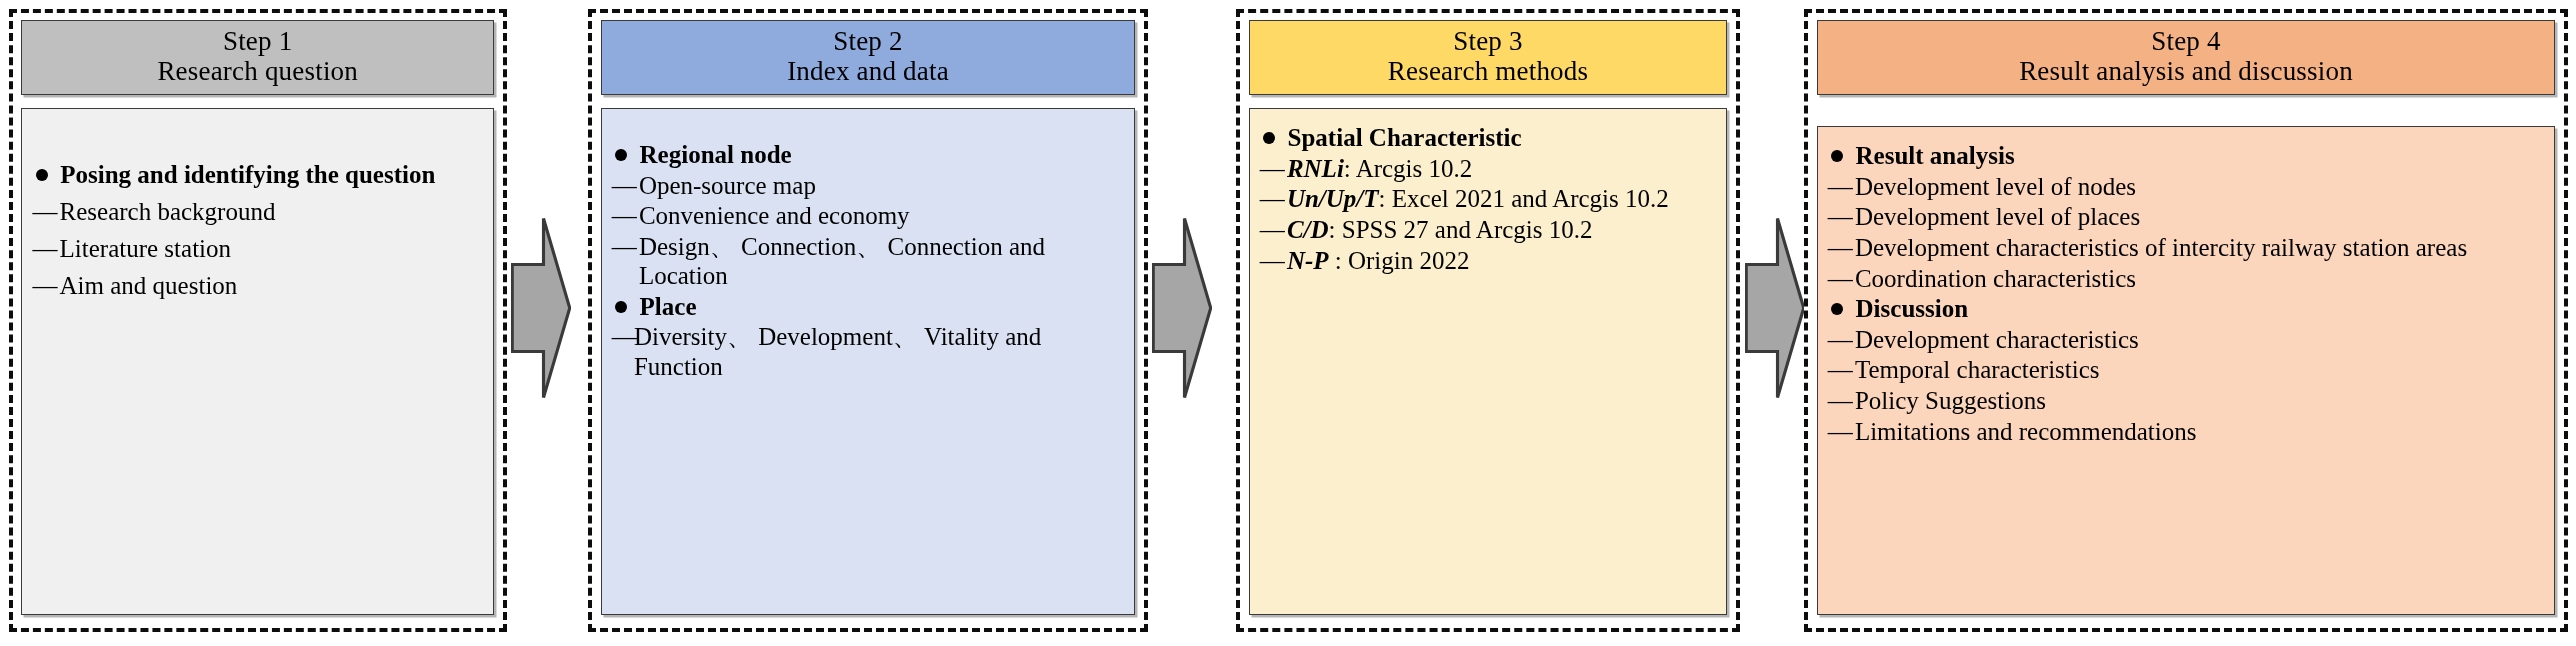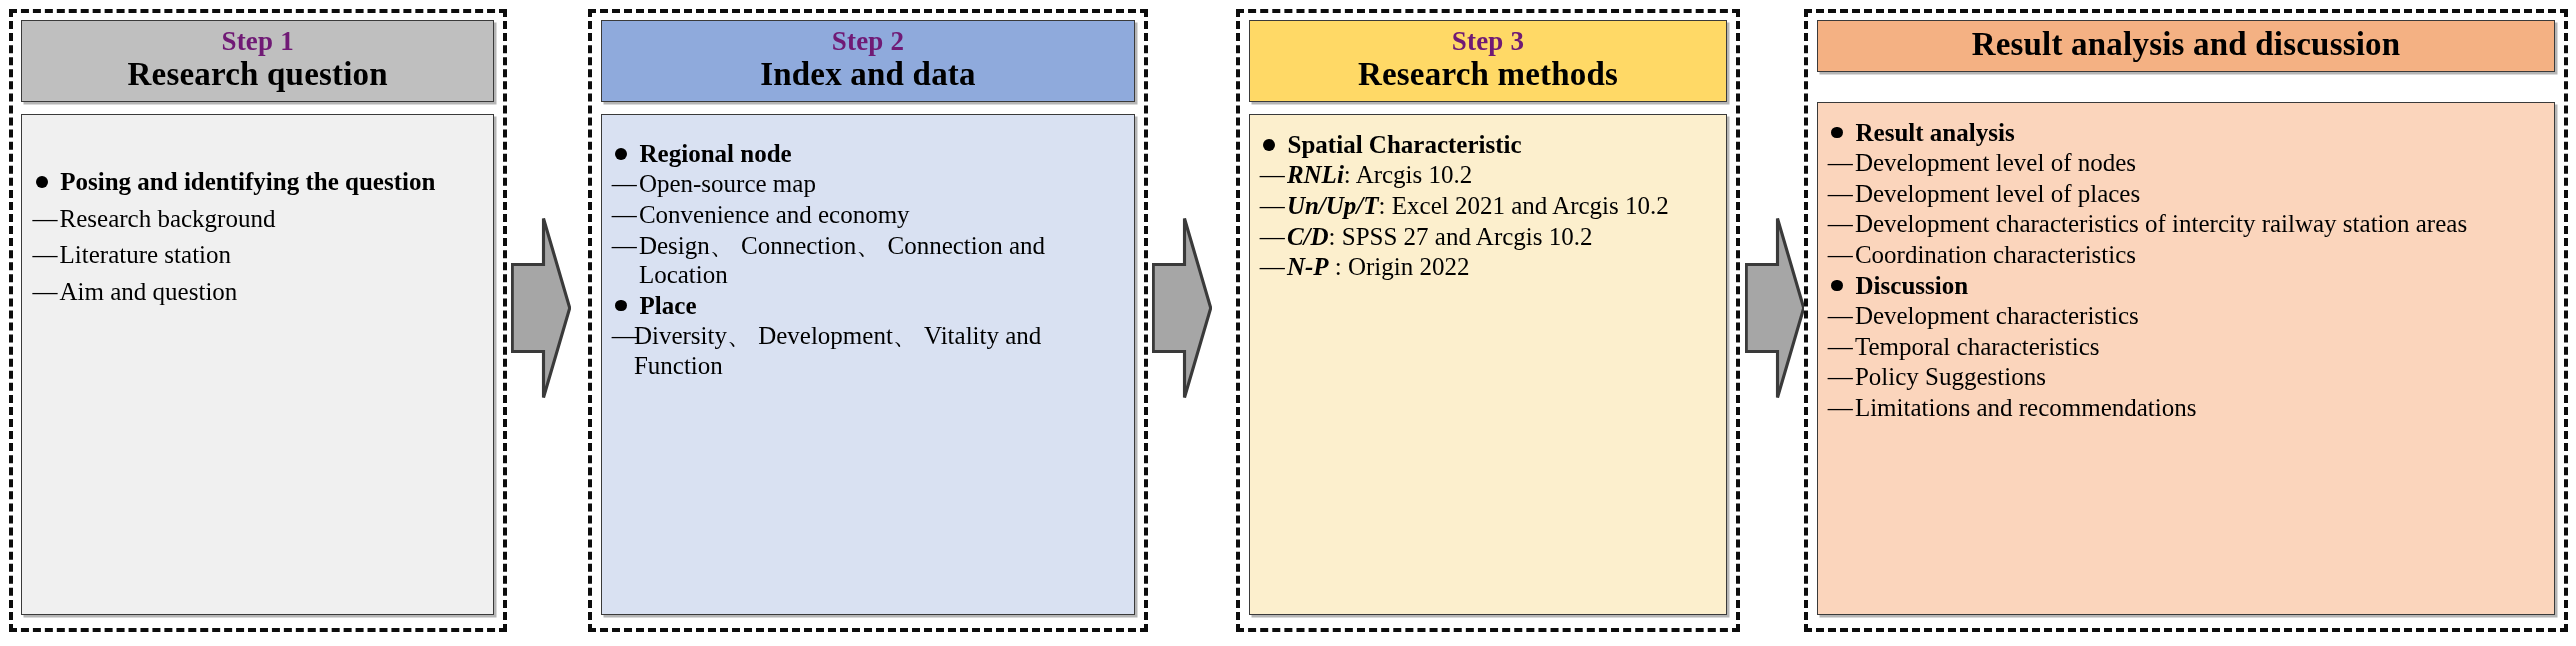--- a/index.html
+++ b/index.html
@@ -38,29 +38,29 @@
   .step-header {
     flex: 0 0 auto;
     border: 1.9px solid #3a3a3a;
     box-sizing: border-box;
     text-align: center;
     padding: 5px 2.5px 7.5px 2.5px;
     box-shadow: 2.5px 2.5px 0 rgba(90,90,90,0.45);
     margin-bottom: 12.4px;
   }
   .step-header .line1 {
-    font-weight: bold;
+    font-weight: normal;
     font-size: 27px;
     line-height: 1.12;
     letter-spacing: 0.2px;
-    color: #701a75;
+    color: #000000;
   }
   .step-header .line2 {
-    font-weight: bold;
-    font-size: 33px;
+    font-weight: normal;
+    font-size: 27px;
     line-height: 1.12;
     letter-spacing: 0.2px;
     color: #000000;
     text-align: center;
   }
 
   
   .step-body {
     flex: 1 1 auto;
     border: 1.9px solid #3a3a3a;
@@ -162,21 +162,21 @@
       <polygon points="2,78 52,78 52,4 94,148 52,292 52,218 2,218" fill="#A6A6A6" stroke="#3A3A3A" stroke-width="5" stroke-linejoin="miter"></polygon>
     </svg>
   </div>
 
   <div class="step-panel" id="panel-step2" style="left:588px; width:560px;">
     <div class="step-header" style="background:#8FAADC;">
       <div class="line1">Step 2</div>
       <div class="line2">Index and data</div>
     </div>
     <div class="step-body" style="background:#D9E1F2;">
-      <div class="body-inner" style="margin-top:9px;">
+      <div class="body-inner" style="margin-top:17px;">
         <div class="bullet-row">
           <span class="dot"></span>
           <span class="btext">Regional node</span>
         </div>
         <div class="dash-row">
           <span class="dash">—</span>
           <span class="dtext">Open-source map</span>
         </div>
         <div class="dash-row">
           <span class="dash">—</span>
@@ -236,20 +236,21 @@
   </div>
 
   <div class="arrow" style="left:1745px;">
     <svg viewBox="0 0 96 296" preserveAspectRatio="none" aria-hidden="true">
       <polygon points="2,78 52,78 52,4 94,148 52,292 52,218 2,218" fill="#A6A6A6" stroke="#3A3A3A" stroke-width="5" stroke-linejoin="miter"></polygon>
     </svg>
   </div>
 
   <div class="step-panel" id="panel-step4" style="left:1804px; width:764px;">
     <div class="step-header" style="background:#F4B183;">
+      <div class="line1">Step 4</div>
       <div class="line2">Result analysis and discussion</div>
     </div>
     <div class="step-body" style="background:#FBD5BC;margin-top:18px;">
       <div class="body-inner" style="margin-top:0px;">
         <div class="bullet-row">
           <span class="dot"></span>
           <span class="btext">Result analysis</span>
         </div>
         <div class="dash-row">
           <span class="dash">—</span>

